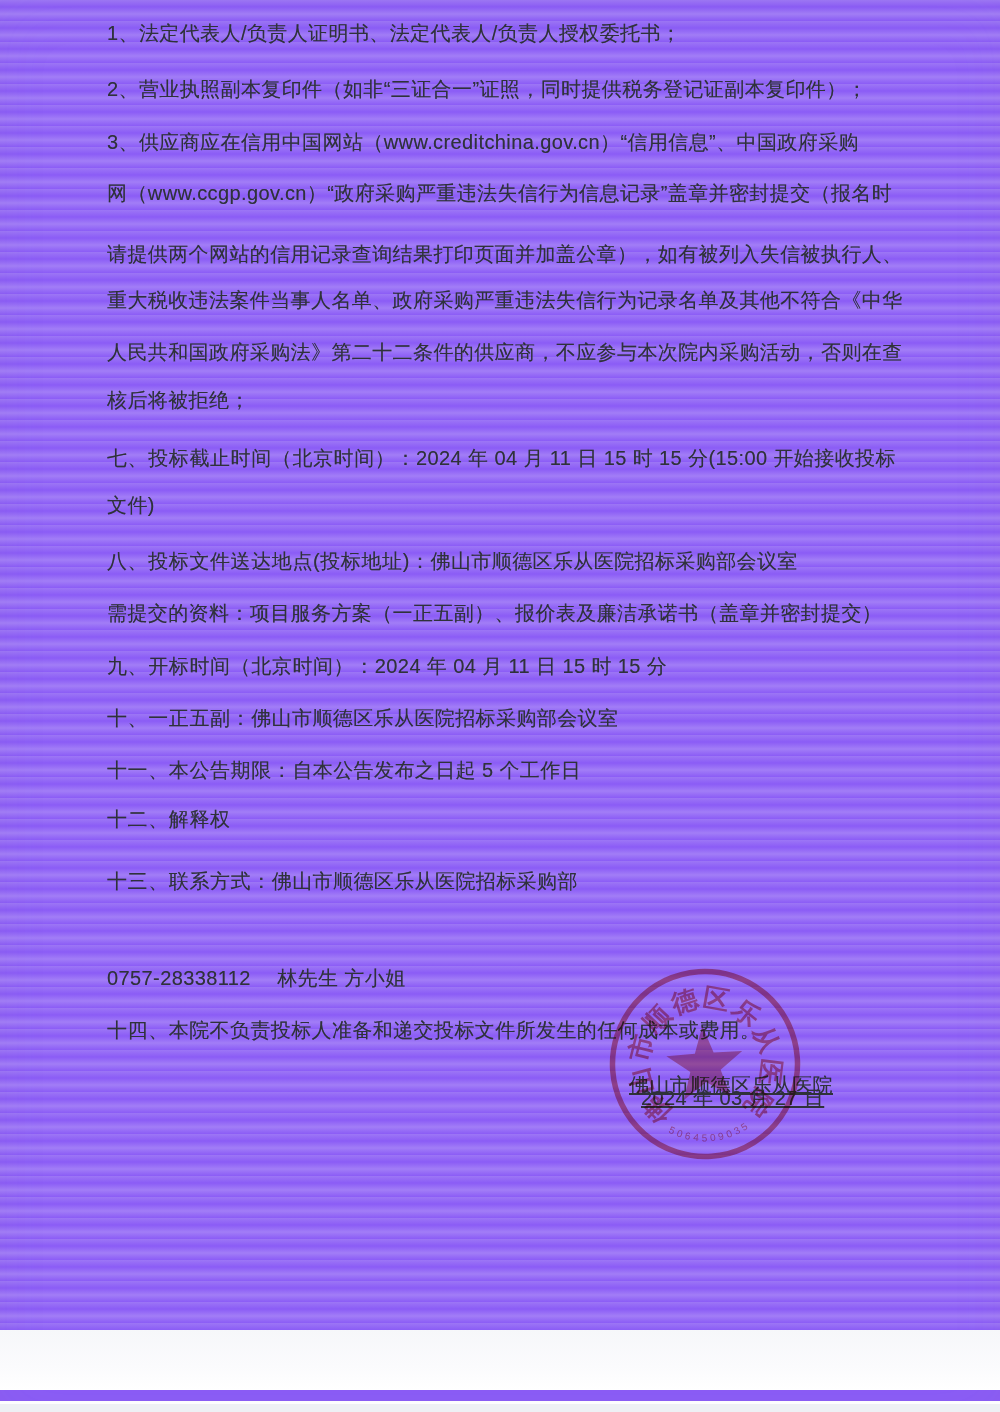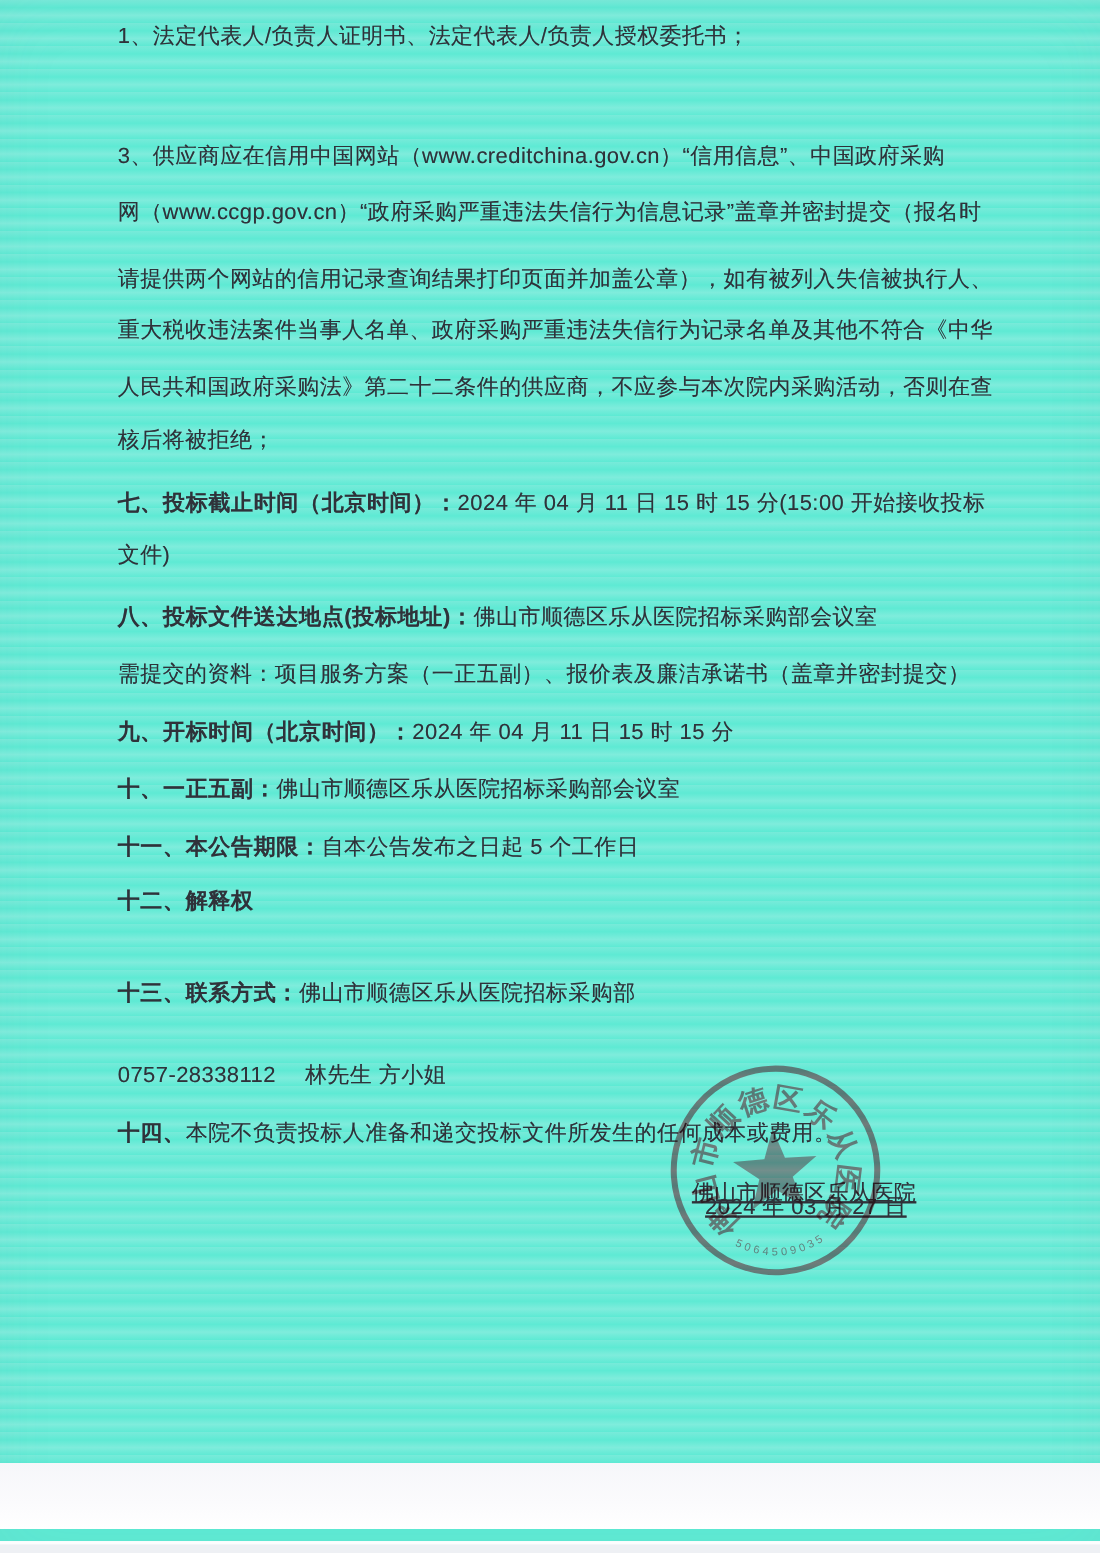--- a/index.html
+++ b/index.html
@@ -3,21 +3,21 @@
 <meta charset="utf-8">
 <style>
   * { margin: 0; padding: 0; box-sizing: border-box; }
   html, body { width: 1000px; background: #ffffff; }
   body { font-family: "Liberation Sans", "DejaVu Sans", sans-serif; }
 
   .page {
     position: relative;
     width: 1000px;
     height: 1412px;
-    background: #5eead4;
+    background: #8b5cf6;
     overflow: hidden;
     box-shadow: inset 0 0 60px rgba(120,125,140,0.06);
   }
   
   .scan-band-upper {
     position: absolute; left: 0; top: 0; width: 1000px; height: 1340px;
     background: repeating-linear-gradient(
       180deg,
       rgba(235,237,242,0.18) 0px, rgba(255,255,255,0) 7px,
       rgba(243,244,248,0.22) 14px, rgba(255,255,255,0) 21px);
@@ -38,21 +38,21 @@
     left: 107px;
     width: 830px;
     height: 28px;
     line-height: 28px;
     font-size: 20px;
     letter-spacing: 0.4px;
     color: #2f323a;
     white-space: nowrap;
     text-shadow: 0 0 0.6px rgba(47,50,58,0.45);
   }
-  .ln .b { font-weight: 700; letter-spacing: 0.6px; }
+  .ln .b { font-weight: 400; letter-spacing: 0.6px; }
   .sig { width: 320px; text-decoration: underline; }
 
   .stamp {
     position: absolute;
     left: 605px;
     top: 964px;
     width: 200px;
     height: 200px;
     mix-blend-mode: multiply;
     opacity: 0.88;
@@ -62,38 +62,39 @@
 </style>
 </head>
 <body>
 
 <div class="page">
   <div class="scan-band-upper"></div>
   <div class="scan-band-lower"></div>
   <div class="scan-edge-bottom"></div>
 
   <div class="ln" style="top:19px"><span class="b"></span><span>1、法定代表人/负责人证明书、法定代表人/负责人授权委托书；</span></div>
+  <div class="ln" style="top:75px"><span class="b"></span><span>2、营业执照副本复印件（如非“三证合一”证照，同时提供税务登记证副本复印件）；</span></div>
   <div class="ln" style="top:128px"><span class="b"></span><span>3、供应商应在信用中国网站（www.creditchina.gov.cn）“信用信息”、中国政府采购</span></div>
   <div class="ln" style="top:179px"><span class="b"></span><span>网（www.ccgp.gov.cn）“政府采购严重违法失信行为信息记录”盖章并密封提交（报名时</span></div>
   <div class="ln" style="top:240px"><span class="b"></span><span>请提供两个网站的信用记录查询结果打印页面并加盖公章），如有被列入失信被执行人、</span></div>
   <div class="ln" style="top:286px"><span class="b"></span><span>重大税收违法案件当事人名单、政府采购严重违法失信行为记录名单及其他不符合《中华</span></div>
   <div class="ln" style="top:338px"><span class="b"></span><span>人民共和国政府采购法》第二十二条件的供应商，不应参与本次院内采购活动，否则在查</span></div>
   <div class="ln" style="top:386px"><span class="b"></span><span>核后将被拒绝；</span></div>
 
   <div class="ln" style="top:444px"><span class="b">七、投标截止时间（北京时间）：</span><span>2024 年 04 月 11 日 15 时 15 分(15:00 开始接收投标</span></div>
   <div class="ln" style="top:491px"><span class="b"></span><span>文件)</span></div>
 
   <div class="ln" style="top:547px"><span class="b">八、投标文件送达地点(投标地址)：</span><span>佛山市顺德区乐从医院招标采购部会议室</span></div>
   <div class="ln" style="top:599px"><span class="b"></span><span>需提交的资料：项目服务方案（一正五副）、报价表及廉洁承诺书（盖章并密封提交）</span></div>
 
   <div class="ln" style="top:652px"><span class="b">九、开标时间（北京时间）：</span><span>2024 年 04 月 11 日 15 时 15 分</span></div>
   <div class="ln" style="top:704px"><span class="b">十、一正五副：</span><span>佛山市顺德区乐从医院招标采购部会议室</span></div>
   <div class="ln" style="top:756px"><span class="b">十一、本公告期限：</span><span>自本公告发布之日起 5 个工作日</span></div>
   <div class="ln" style="top:805px"><span class="b">十二、解释权</span><span></span></div>
-  <div class="ln" style="top:889px"><span class="b">十三、联系方式：</span><span>佛山市顺德区乐从医院招标采购部</span></div>
+  <div class="ln" style="top:867px"><span class="b">十三、联系方式：</span><span>佛山市顺德区乐从医院招标采购部</span></div>
   <div class="ln" style="top:964px"><span class="b"></span><span>0757-28338112　 林先生 方小姐</span></div>
   <div class="ln" style="top:1016px"><span class="b">十四、</span><span>本院不负责投标人准备和递交投标文件所发生的任何成本或费用。</span></div>
 
   <div class="ln sig" style="top:1071px; left:629px"><span>佛山市顺德区乐从医院</span></div>
   <div class="ln sig" style="top:1084px; left:641px"><span>2024 年 03 月 27 日</span></div>
 
   <svg class="stamp" viewBox="0 0 200 200" xmlns="http://www.w3.org/2000/svg">
     <circle cx="100" cy="100" r="92.5" fill="none" stroke="#dc6873" stroke-width="5.5" opacity="0.92"></circle>
     <g fill="#dc6873" font-size="26" font-weight="700" text-anchor="middle" opacity="0.92">
       <g transform="rotate(-130 100 100)">

